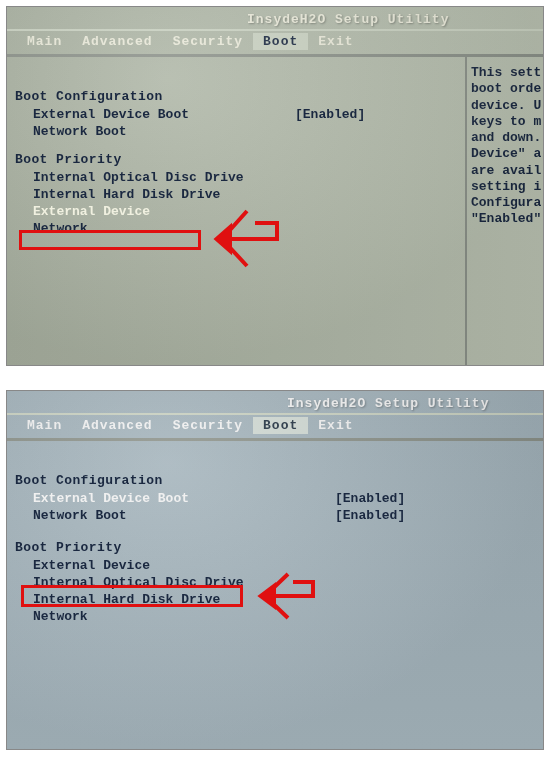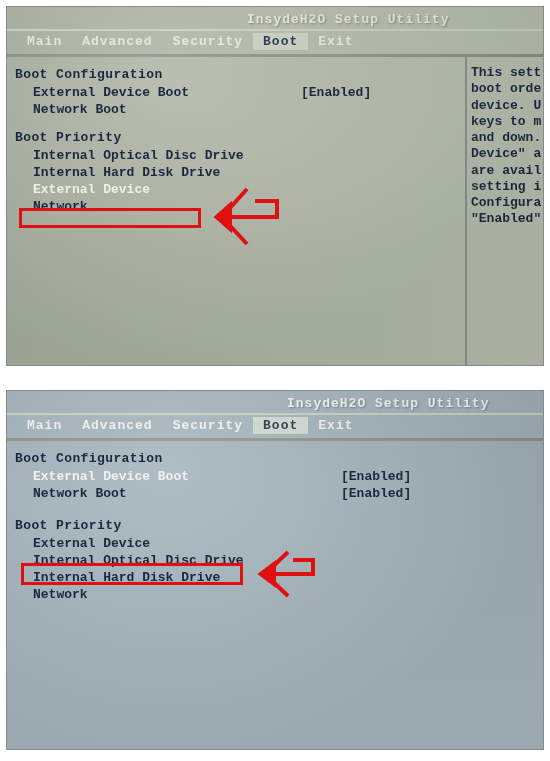--- a/index.html
+++ b/index.html
@@ -59,39 +59,39 @@
 
     .content {
       display: flex;
       height: calc(100% - 45px);
       border-top: 1px solid #8a9088;
     }
     .leftcol {
       flex: 1;
       padding: 8px 6px 4px 6px;
       position: relative;
+      margin-top: 22px;
     }
     .rightcol {
       width: 78px;
       border-left: 2px solid #8a9088;
       padding: 8px 2px 4px 4px;
       color: #1a2840;
       line-height: 1.25;
       overflow: hidden;
     }
     .panel2 .content .leftcol { width: 100%; }
     .hdr {
       color: #1a2840;
       padding: 2px 2px;
       letter-spacing: 0.4px;
     }
     .row {
       display: flex;
       padding: 1px 2px;
-      gap: 6px;
     }
     .row .lbl {
       color: #1a2840;
       padding-left: 18px;
       flex: 0 0 280px;
     }
     .row .val {
       color: #1a2840;
       flex: 1;
     }

